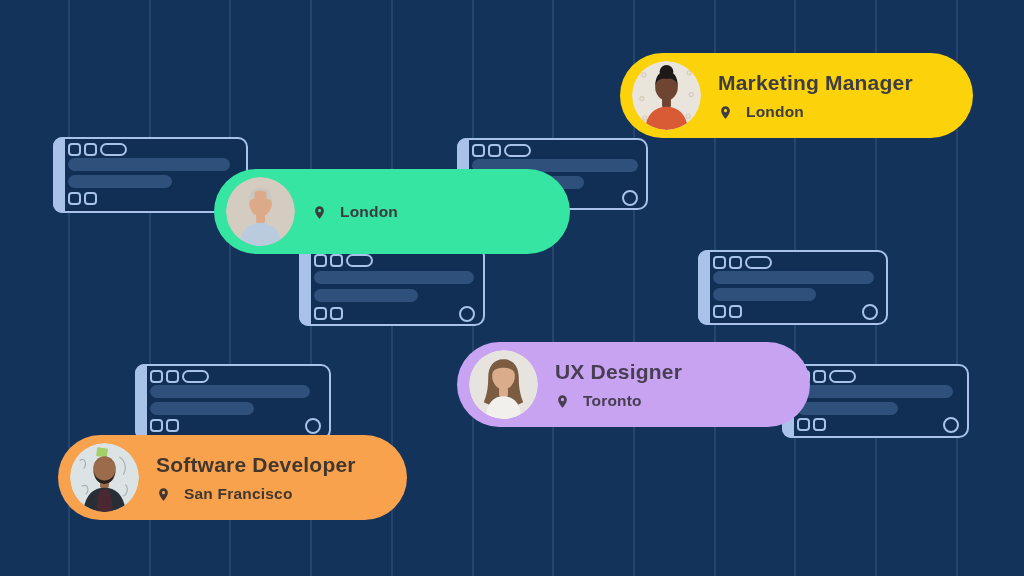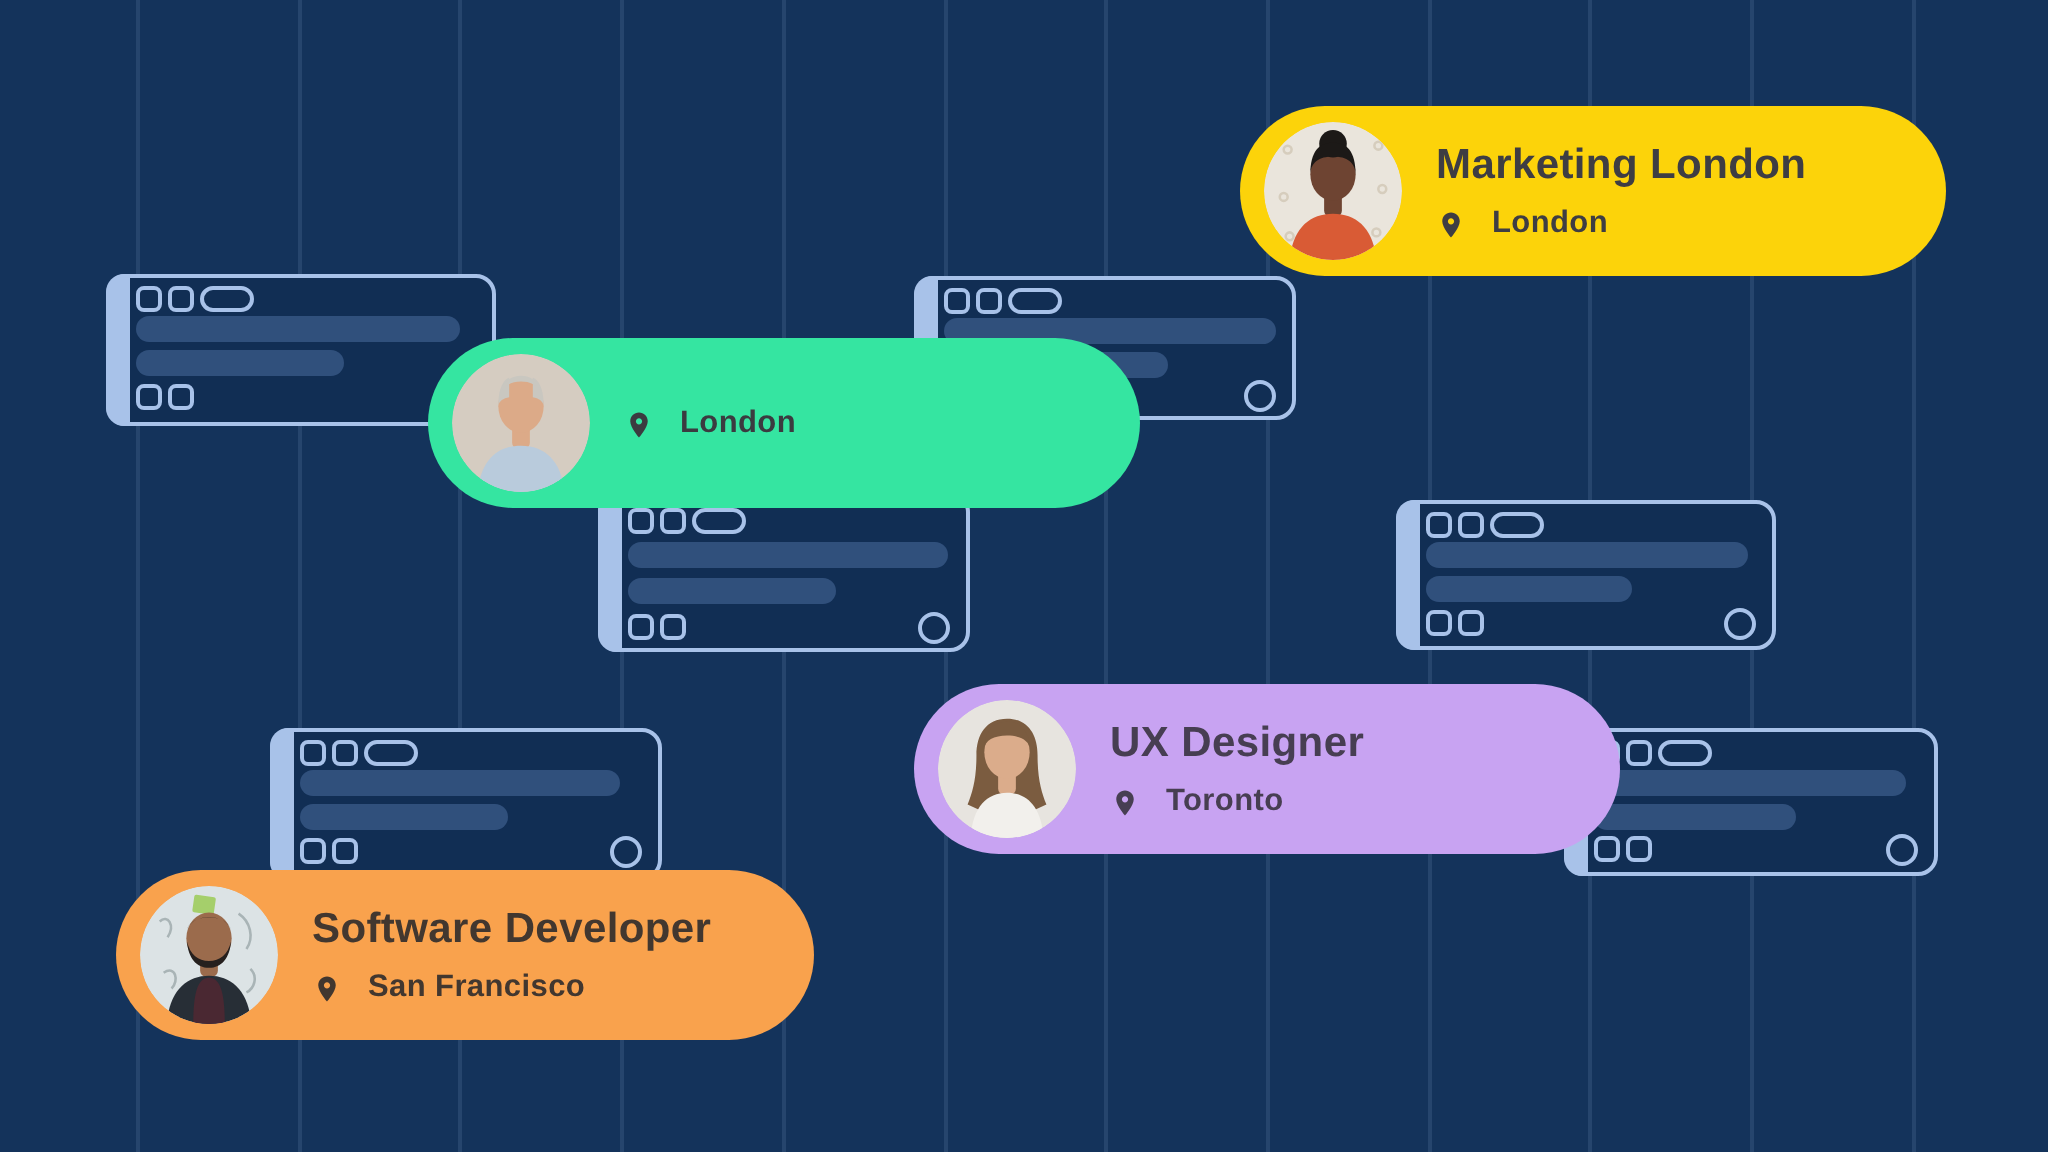--- a/index.html
+++ b/index.html
@@ -145,21 +145,21 @@
           </g>
           <rect x="30.5" y="30" width="9" height="18" rx="3" fill="#6E4432"></rect>
           <path d="M35 46.5 C23 46.5 14.5 54 13 70 L57 70 C55.5 54 47 46.5 35 46.5 Z" fill="#D95B35"></path>
           <ellipse cx="35" cy="26.5" rx="11.5" ry="13.5" fill="#6E4432"></ellipse>
           <circle cx="35" cy="11" r="7" fill="#1C1917"></circle>
           <path d="M23.5 27 C23.5 14.5 28 10.5 35 10.5 C42 10.5 46.5 14.5 46.5 27 C46.5 20.5 42 17.5 35 17.5 C28 17.5 23.5 20.5 23.5 27 Z" fill="#1C1917"></path>
         </g>
       </svg>
     </div>
     <div class="ptext">
-      <div class="role">Marketing London</div>
+      <div class="role">Marketing Manager</div>
       <div class="loc">
         <svg class="pin" viewBox="0 0 24 24">
           <path fill="currentColor" d="M12 2C8.13 2 5 5.13 5 9c0 5.25 7 13 7 13s7-7.75 7-13c0-3.87-3.13-7-7-7zm0 9.5c-1.38 0-2.5-1.12-2.5-2.5s1.12-2.5 2.5-2.5 2.5 1.12 2.5 2.5-1.12 2.5-2.5 2.5z"></path>
         </svg>
         <span>London</span>
       </div>
     </div>
   </div>
 
   <div class="pill" style="left: 214px; top: 169px; width: 356px; background: rgb(53, 229, 161); color: rgb(59, 59, 64);">

